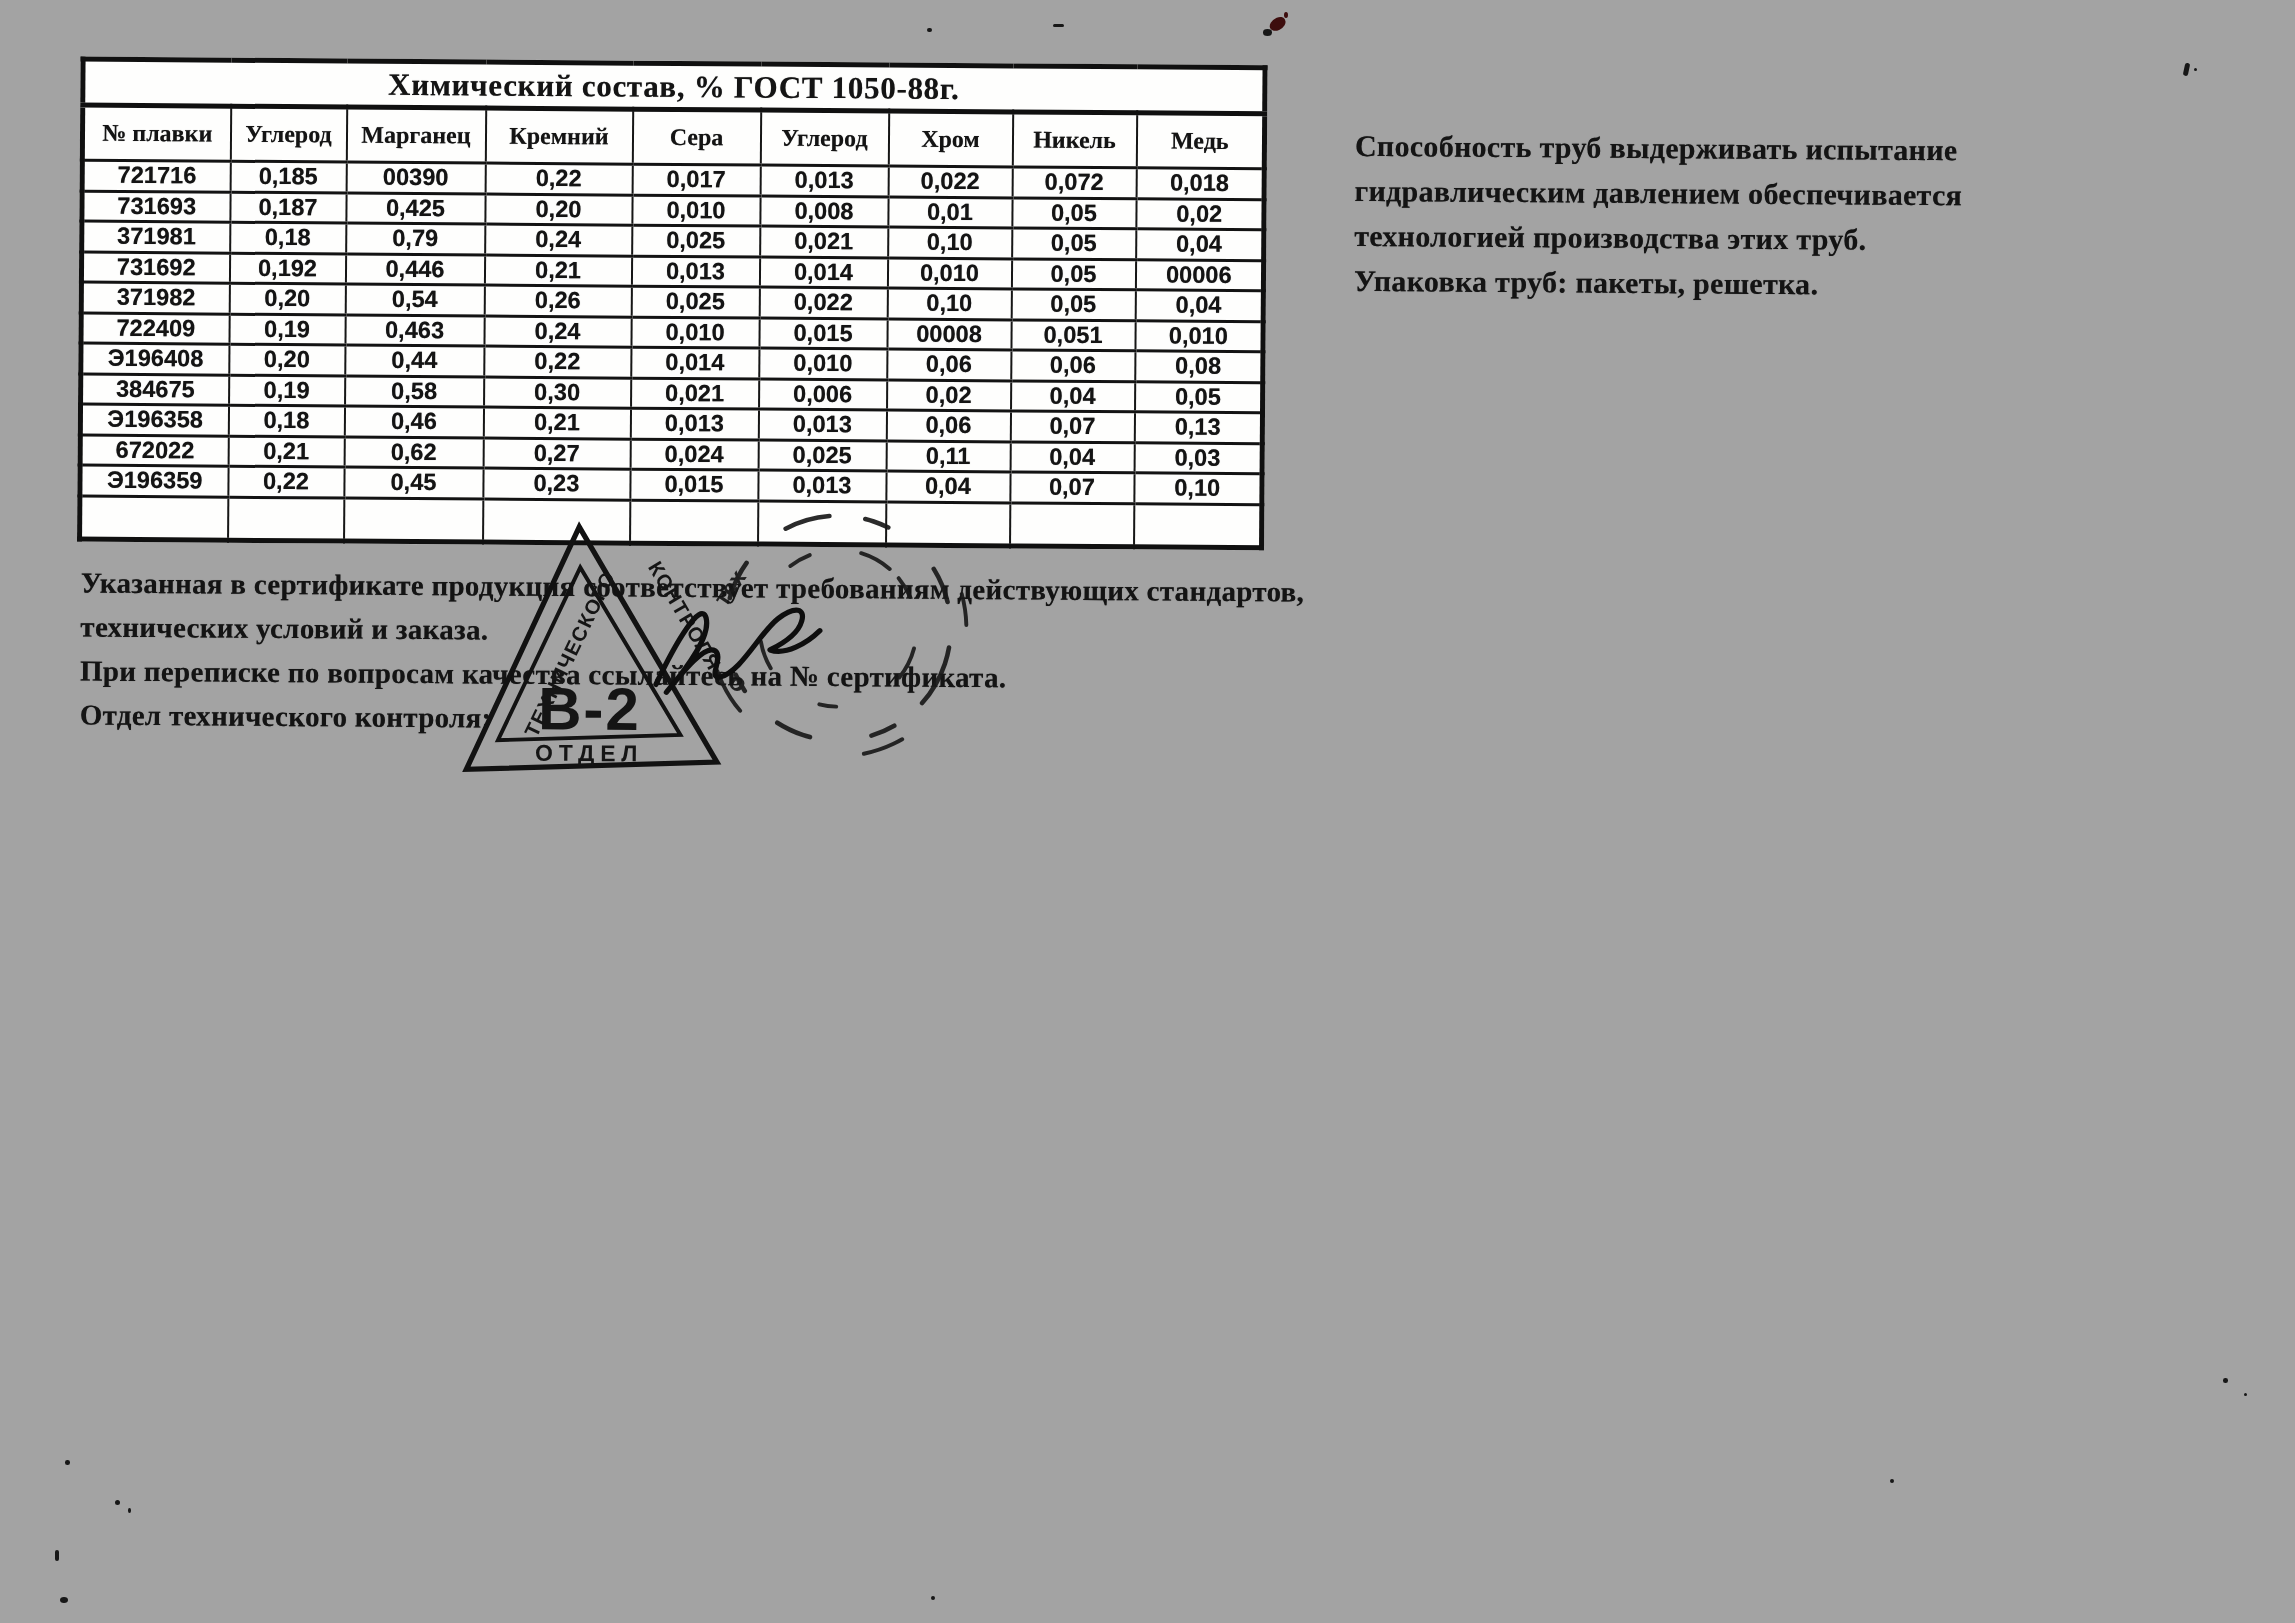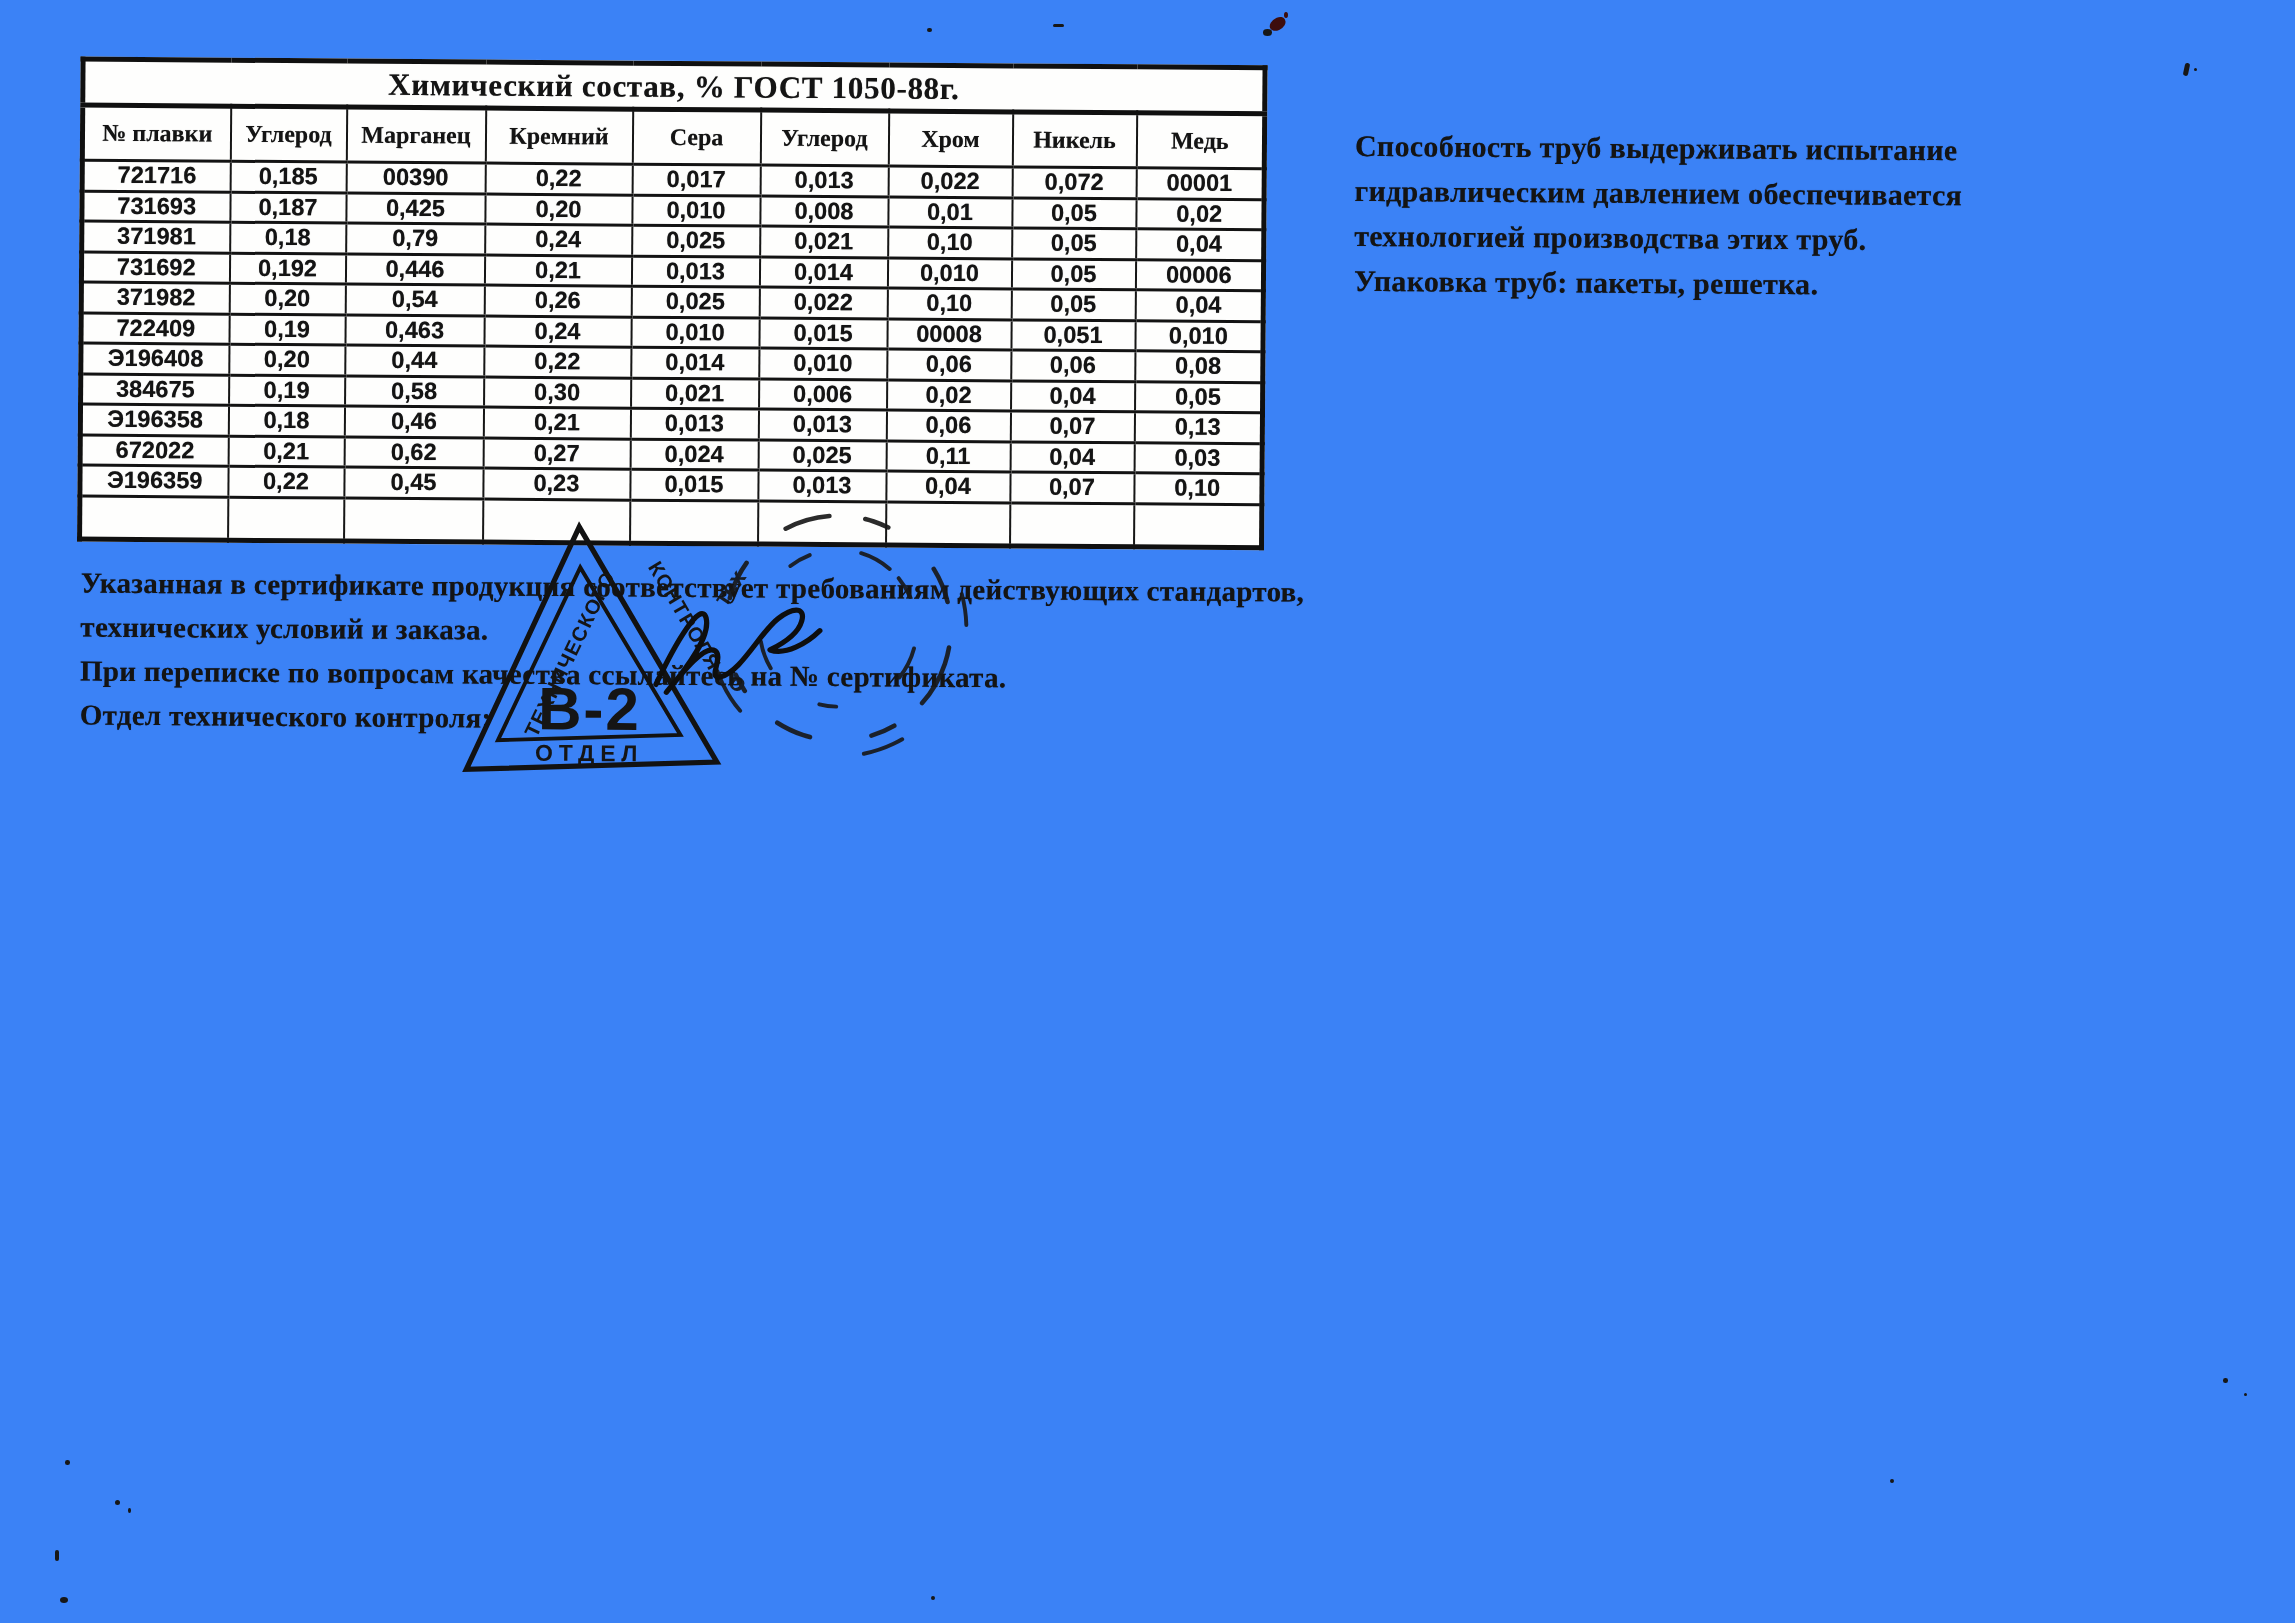--- a/index.html
+++ b/index.html
@@ -1,19 +1,19 @@
 <!DOCTYPE html>
 <html style="font-size:10.5px"><head>
 <meta charset="utf-8">
 <style>
   html,body{margin:0;padding:0;background:#e8e8e8;}
   .page{
     position:relative;
     width:2295px;height:1623px;
-    background:#3b82f6;
+    background:#a3a3a3;
     overflow:hidden;
     font-family:"Liberation Serif", serif;
     color:#141414;
   }
   
   .skew{
     position:absolute;left:0;top:0;width:100%;height:100%;
     transform:rotate(0.42deg);
     transform-origin:0 0;
   }
@@ -128,21 +128,21 @@
       <tbody id="tbl-body">
           <tr>
             <td>721716</td>
             <td>0,185</td>
             <td>00390</td>
             <td>0,22</td>
             <td>0,017</td>
             <td>0,013</td>
             <td>0,022</td>
             <td>0,072</td>
-            <td>00001</td>
+            <td>0,018</td>
           </tr>
           <tr>
             <td>731693</td>
             <td>0,187</td>
             <td>0,425</td>
             <td>0,20</td>
             <td>0,010</td>
             <td>0,008</td>
             <td>0,01</td>
             <td>0,05</td>

